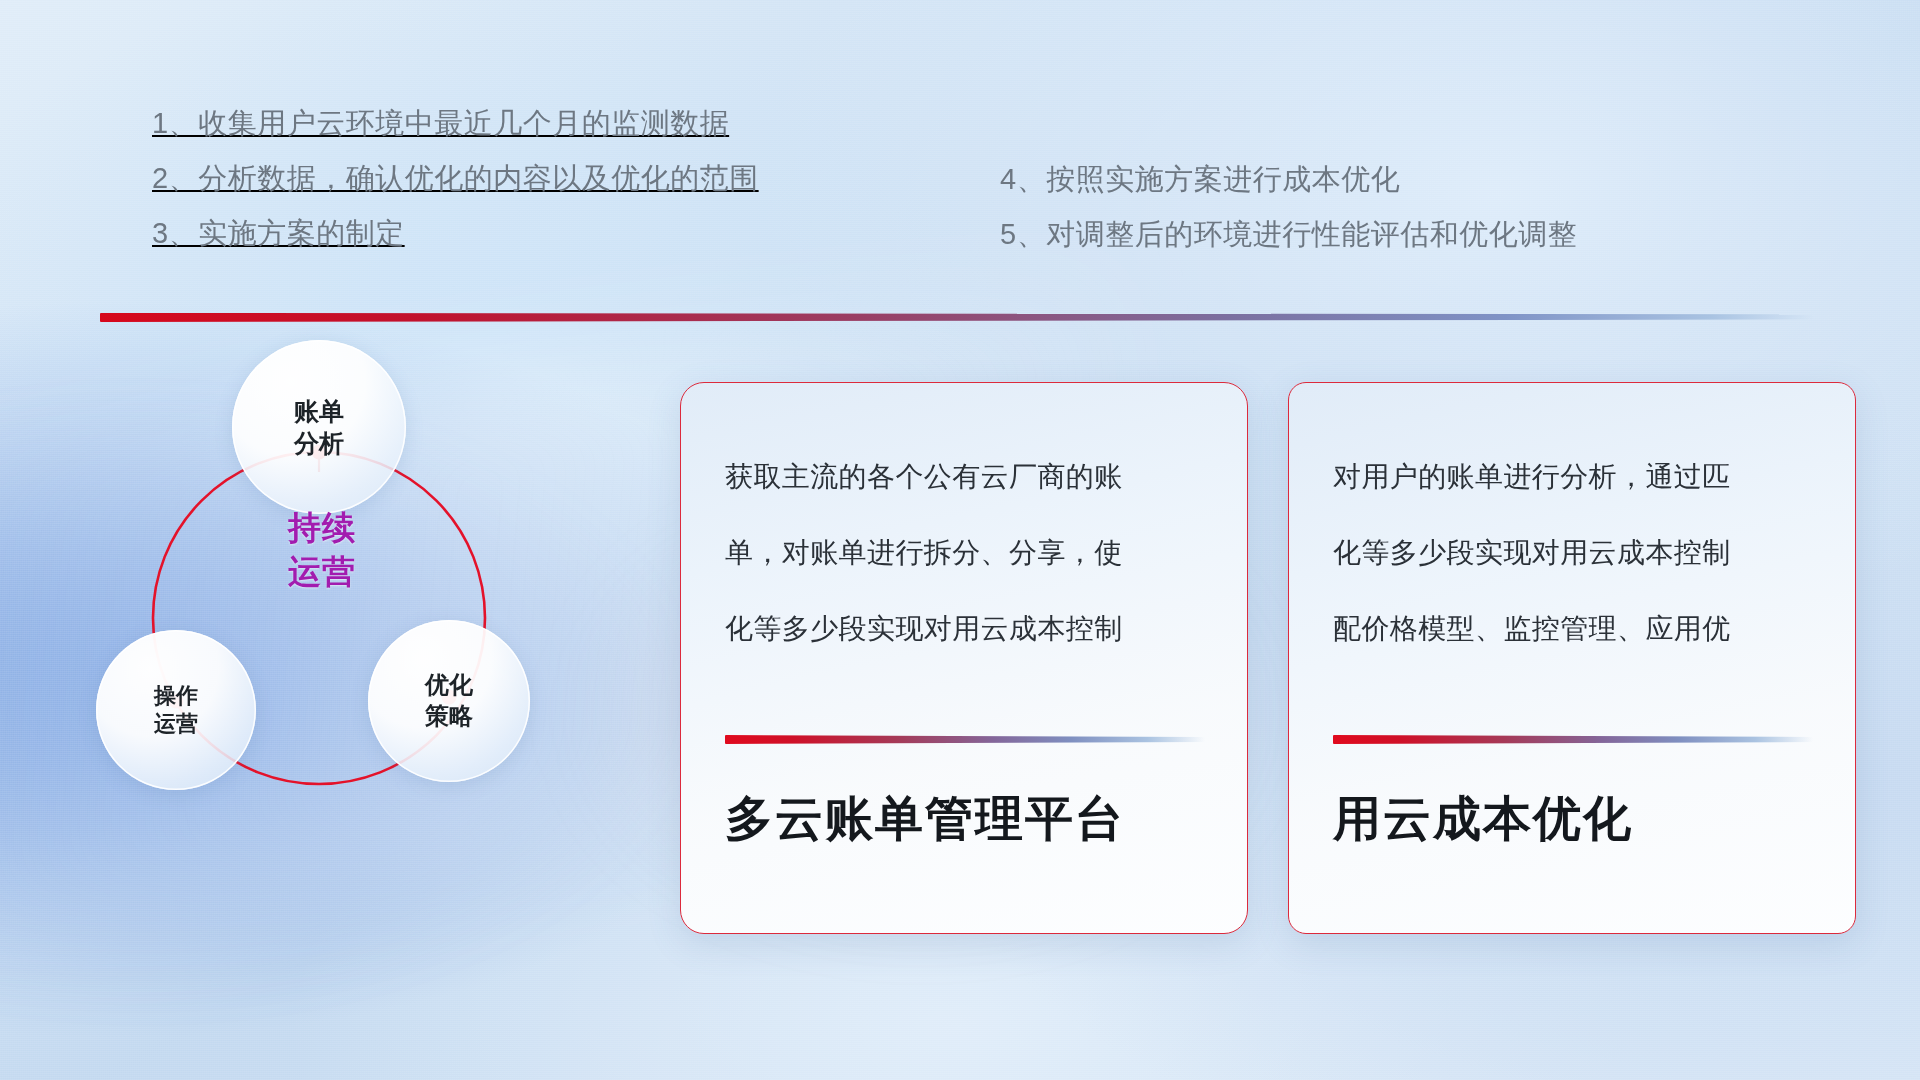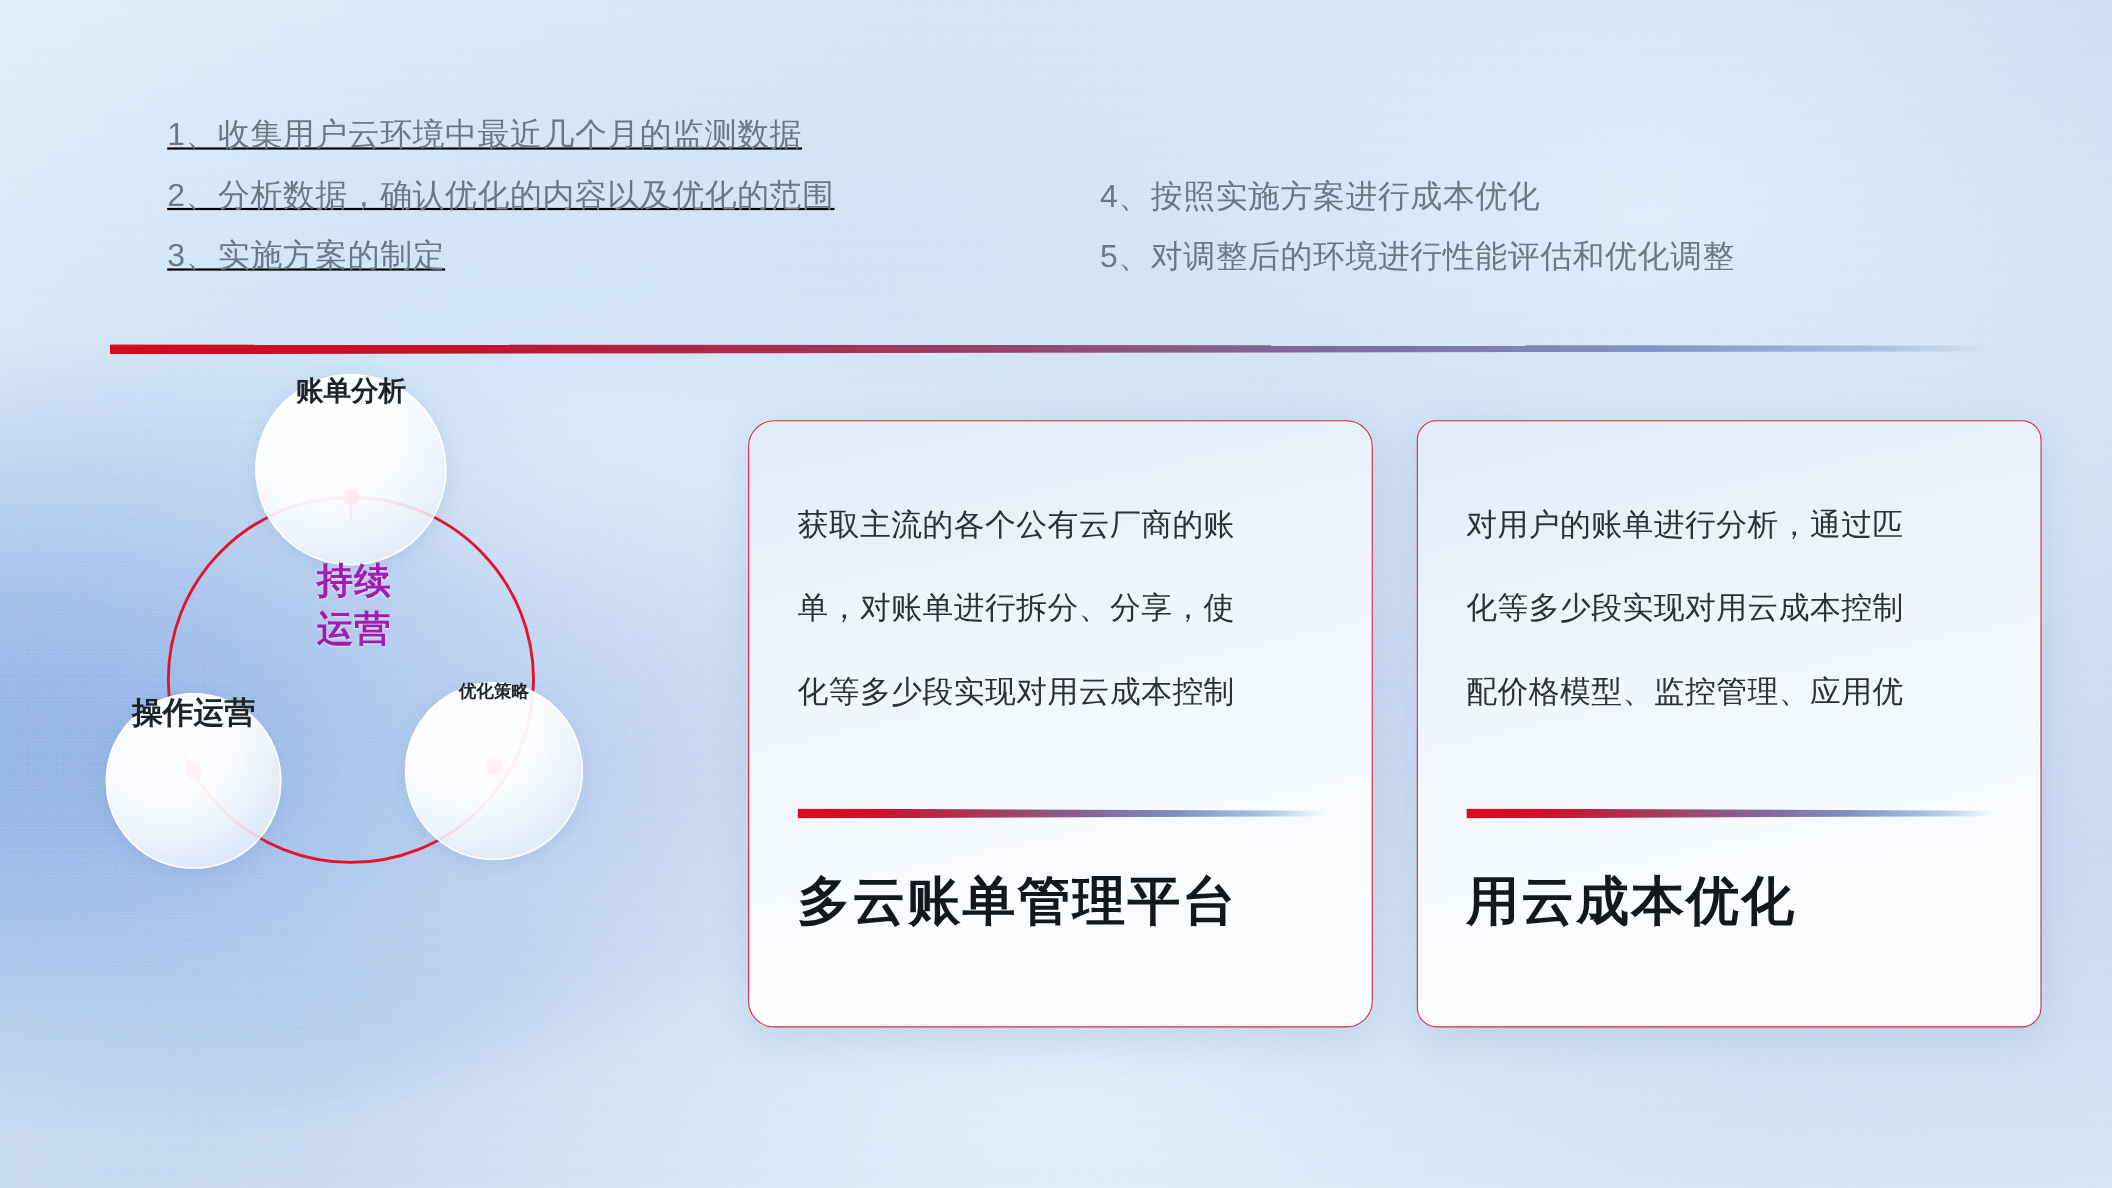--- a/index.html
+++ b/index.html
@@ -68,45 +68,45 @@
     border-radius:1px;
   }
 
   
   #venn { position:absolute; left:100px; top:360px; width:520px; height:580px; }
   #venn svg { position:absolute; inset:0; overflow:visible; }
 
   .v-circle{
     position:absolute;
     border-radius:50%;
-    display:flex; 
-    align-items:flex-start; justify-content:center;
+    display:flex; flex-direction:column;
+    align-items:center; justify-content:center;
     color:#1d2328; font-weight:700;
     text-align:center;
     line-height:1.28;
   }
   .v-circle span{ display:block; }
 
   #c-top{
     left:132px; top:-20px; width:174px; height:174px;
     font-size:25px;
     background:
       radial-gradient(circle at 34% 24%, rgba(255,255,255,.99) 0%, rgba(255,255,255,.93) 42%, rgba(235,243,252,.86) 72%, rgba(220,234,248,.80) 100%);
     box-shadow:inset 0 0 0 1.5px rgba(255,255,255,.88), 0 4px 18px rgba(90,130,180,.18);
   }
   #c-left{
     left:-4px; top:270px; width:160px; height:160px;
-    font-size:28px;
+    font-size:22px;
     background:
       radial-gradient(circle at 34% 24%, rgba(255,255,255,.99) 0%, rgba(255,255,255,.93) 42%, rgba(233,242,252,.86) 72%, rgba(214,230,246,.80) 100%);
     box-shadow:inset 0 0 0 1.5px rgba(255,255,255,.88), 0 4px 18px rgba(90,130,180,.18);
   }
   #c-right{
     left:268px; top:260px; width:162px; height:162px;
-    font-size:16px;
+    font-size:24px;
     background:
       radial-gradient(circle at 34% 24%, rgba(255,255,255,.99) 0%, rgba(255,255,255,.93) 42%, rgba(233,242,252,.86) 72%, rgba(214,230,246,.80) 100%);
     box-shadow:inset 0 0 0 1.5px rgba(255,255,255,.88), 0 4px 18px rgba(90,130,180,.18);
   }
 
   #venn-center{
     position:absolute; left:152px; top:130px; width:140px; height:120px;
     display:flex; flex-direction:column; align-items:center; justify-content:center;
     color:#a21caf; font-weight:800; font-size:33px; line-height:1.34;
     letter-spacing:1px;

